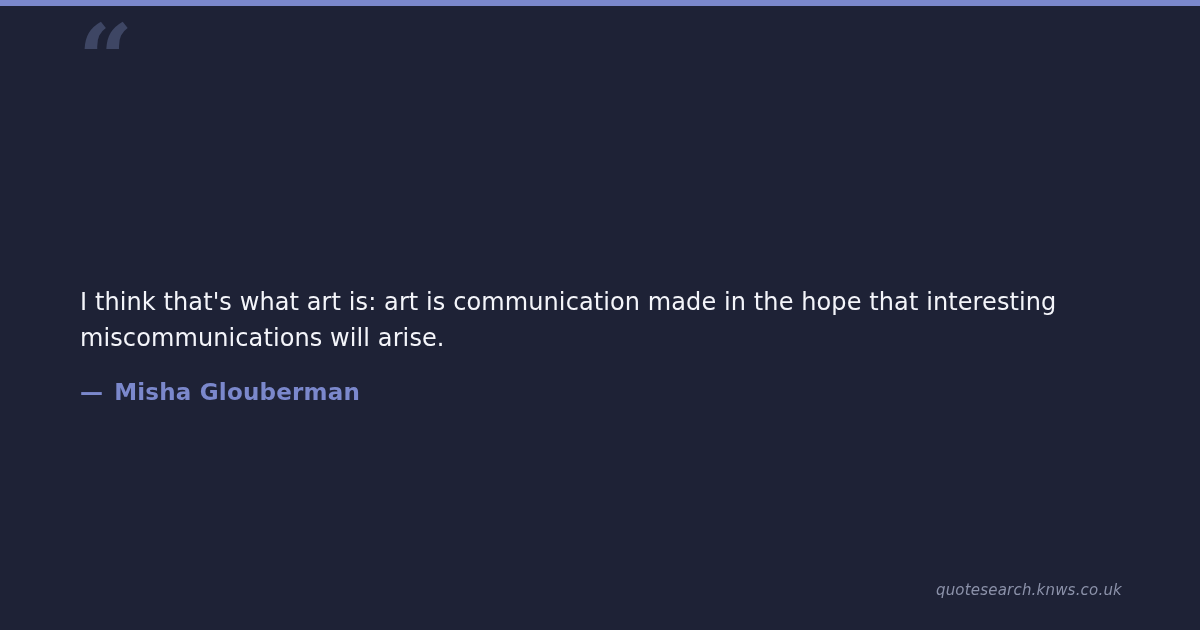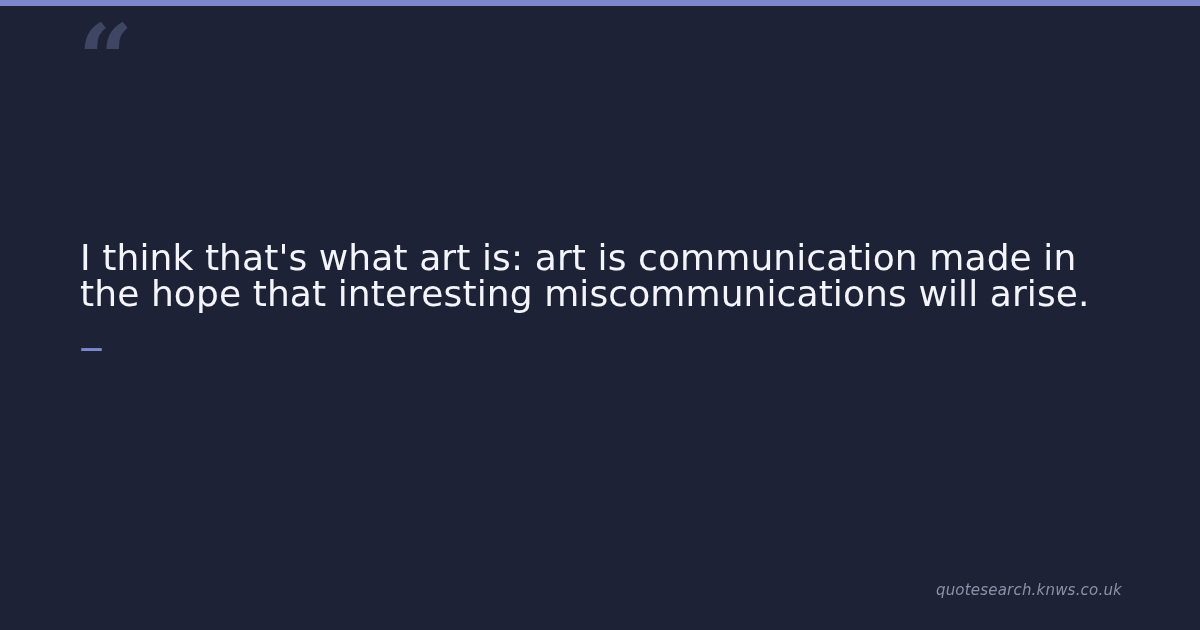--- a/index.html
+++ b/index.html
@@ -52,26 +52,27 @@
   
   .content {
     position: absolute;
     left: 80px;
     top: 240px;
     width: 1044px;
   }
 
   .quote-text {
     font-family: "DejaVu Sans", "Liberation Sans", sans-serif;
-    font-size: 36px;
+    font-size: 24px;
     line-height: 36px;
     font-weight: 400;
     color: #f4f5fa;
     letter-spacing: 0.1px;
     max-width: 1045px;
+    margin-top: 44px;
   }
 
   .quote-author {
     margin-top: 22px;
     font-family: "DejaVu Sans", "Liberation Sans", sans-serif;
     font-size: 23px;
     line-height: 28px;
     font-weight: 700;
     color: #7b88cc;
     letter-spacing: 0.2px;
@@ -105,19 +106,20 @@
   <div class="top-accent-bar"></div>
 
   <div class="quote-mark">“</div>
 
   <div class="content">
 
     <div class="quote-text">I think that's what art is: art is communication made in the hope that interesting miscommunications will arise.</div>
 
     <div class="quote-author">
       <span class="author-dash">—</span>
+      <span class="author-name">Misha Glouberman</span>
     </div>
 
   </div>
 
   <div class="site-watermark">quotesearch.knws.co.uk</div>
 
 </div>
 
 </body></html>

